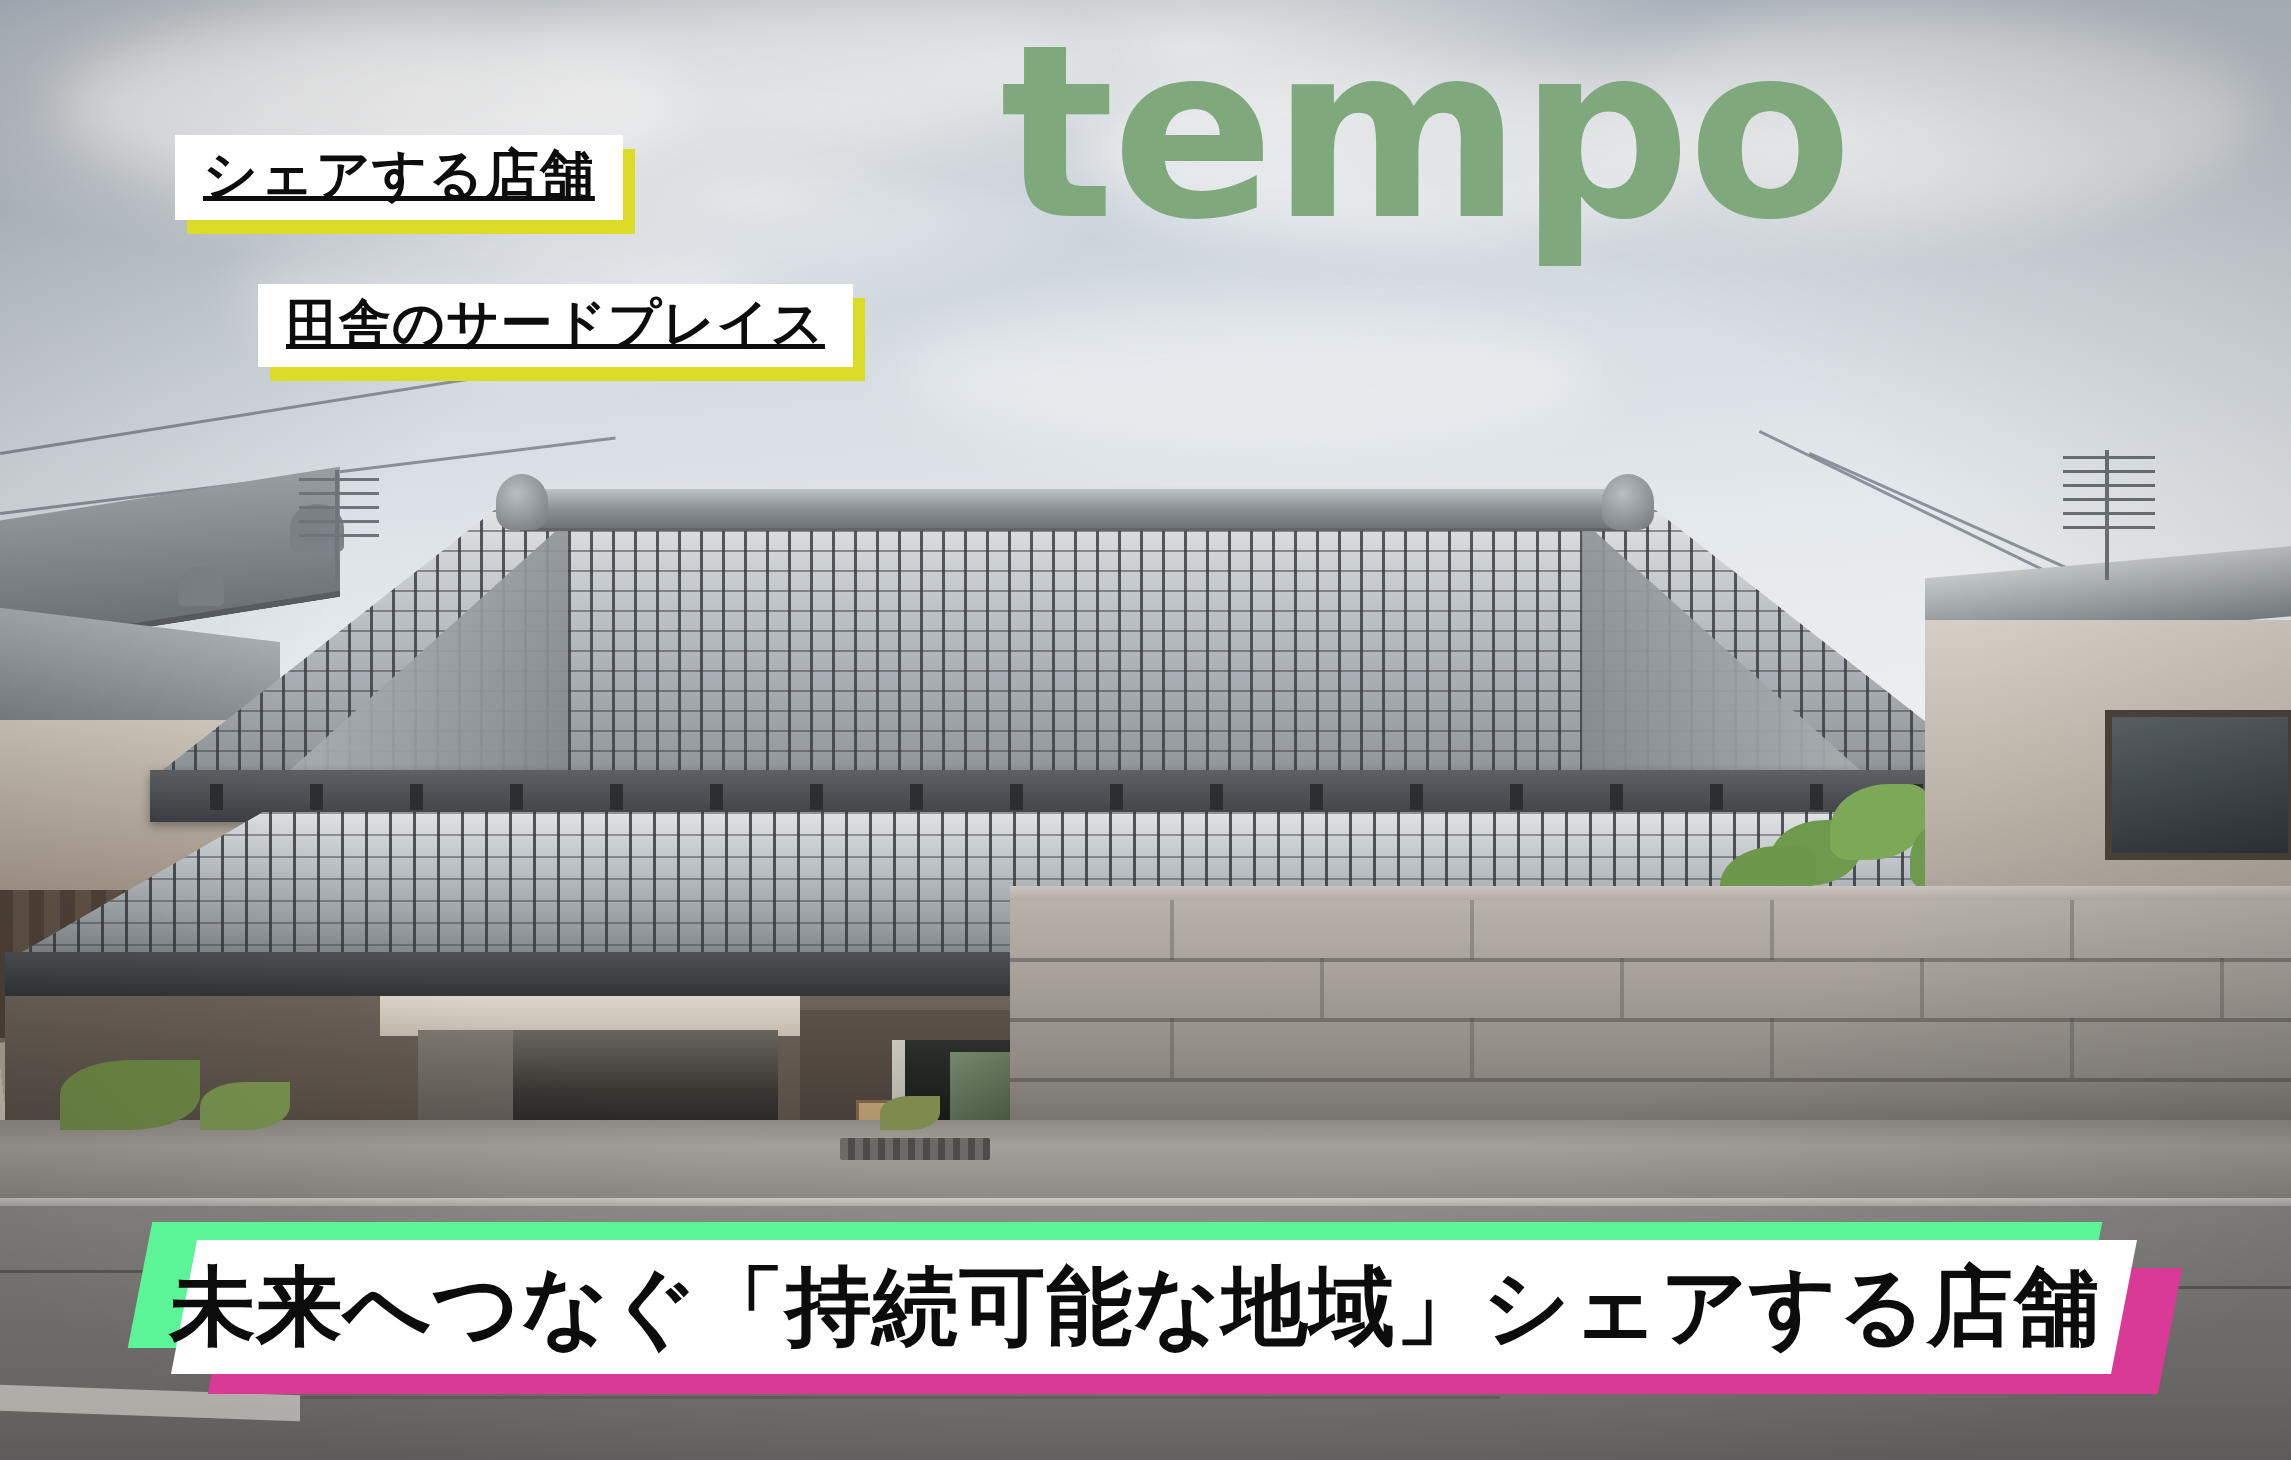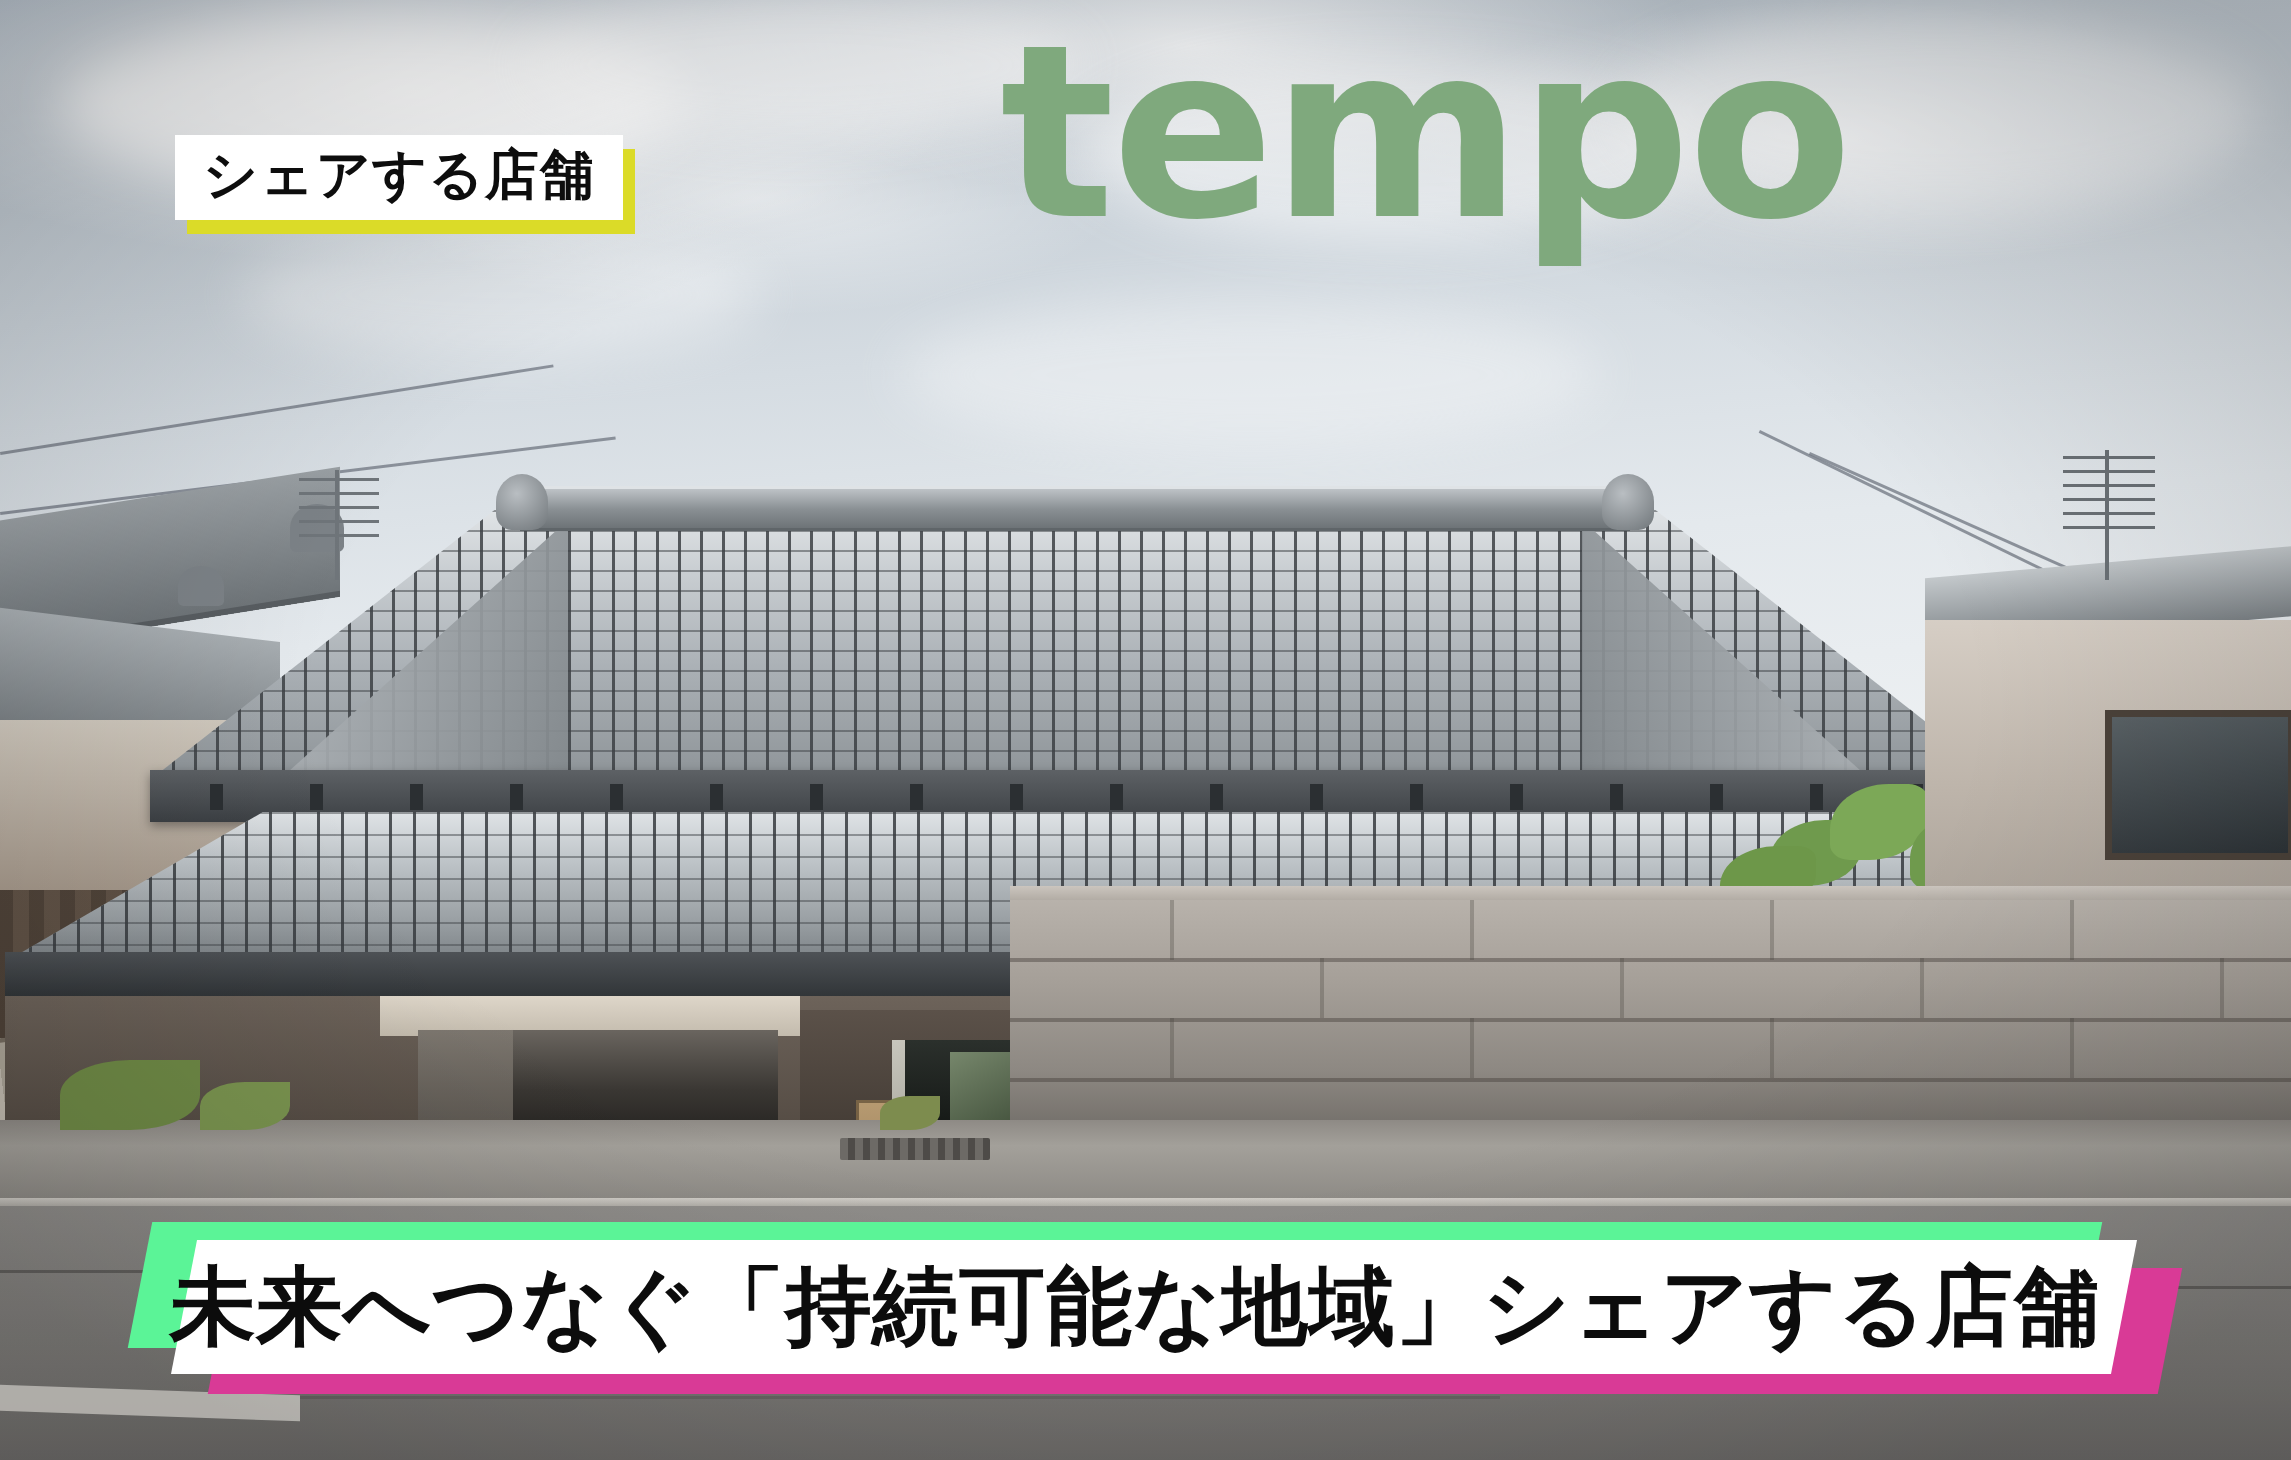--- a/index.html
+++ b/index.html
@@ -180,21 +180,21 @@
   
   .vignette { position:absolute; inset:0;
     background:radial-gradient(ellipse 1500px 900px at 50% 48%, rgba(0,0,0,0) 55%, rgba(0,0,0,.16) 100%); }
 
   
   .badge { position:absolute; display:inline-flex; align-items:center; }
   .badge .shadow { position:absolute; left:12px; top:14px; right:-12px; bottom:-14px; background:#DBDB28; }
   .badge .plate  { position:relative; background:#ffffff; padding:12px 28px 16px; }
   .badge .txt {
     font-family:"DejaVu Sans","Liberation Sans",sans-serif;
-    font-weight:700; color:#0d0d0d; white-space:nowrap; letter-spacing:.02em;
+    font-weight:700; color:#0d0d0d; white-space:nowrap; letter-spacing:.02em;text-decoration:underline;
   }
 
   #badge1 { left:175px; top:135px; }
   #badge1 .txt { font-size:54px; line-height:1.05; }
   #badge2 { left:258px; top:284px; }
   #badge2 .txt { font-size:52px; line-height:1.05; }
 
   .logo { position:absolute; font-family:"DejaVu Sans","Liberation Sans",sans-serif;
           font-weight:700; letter-spacing:-.012em; line-height:.86; }
   #logo-iriai { left:1000px; top:30px; font-size:240px; color:#7FA97D; }
@@ -396,20 +396,26 @@
     <div class="vignette"></div>
   </div>
 
   <div class="badge" id="badge1">
     <div class="shadow"></div>
     <div class="plate">
       <div class="txt">シェアする店舗</div>
     </div>
   </div>
 
+  <div class="badge" id="badge2">
+    <div class="shadow"></div>
+    <div class="plate">
+      <div class="txt">田舎のサードプレイス</div>
+    </div>
+  </div>
 
   <div class="logo" id="logo-iriai">tempo</div>
 
   <div class="bannerwrap">
     <div class="banner-green"></div>
     <div class="banner-pink"></div>
     <div class="banner-white"></div>
     <div class="banner-text">
       <span>未来へつなぐ「持続可能な地域」シェアする店舗</span>
     </div>

